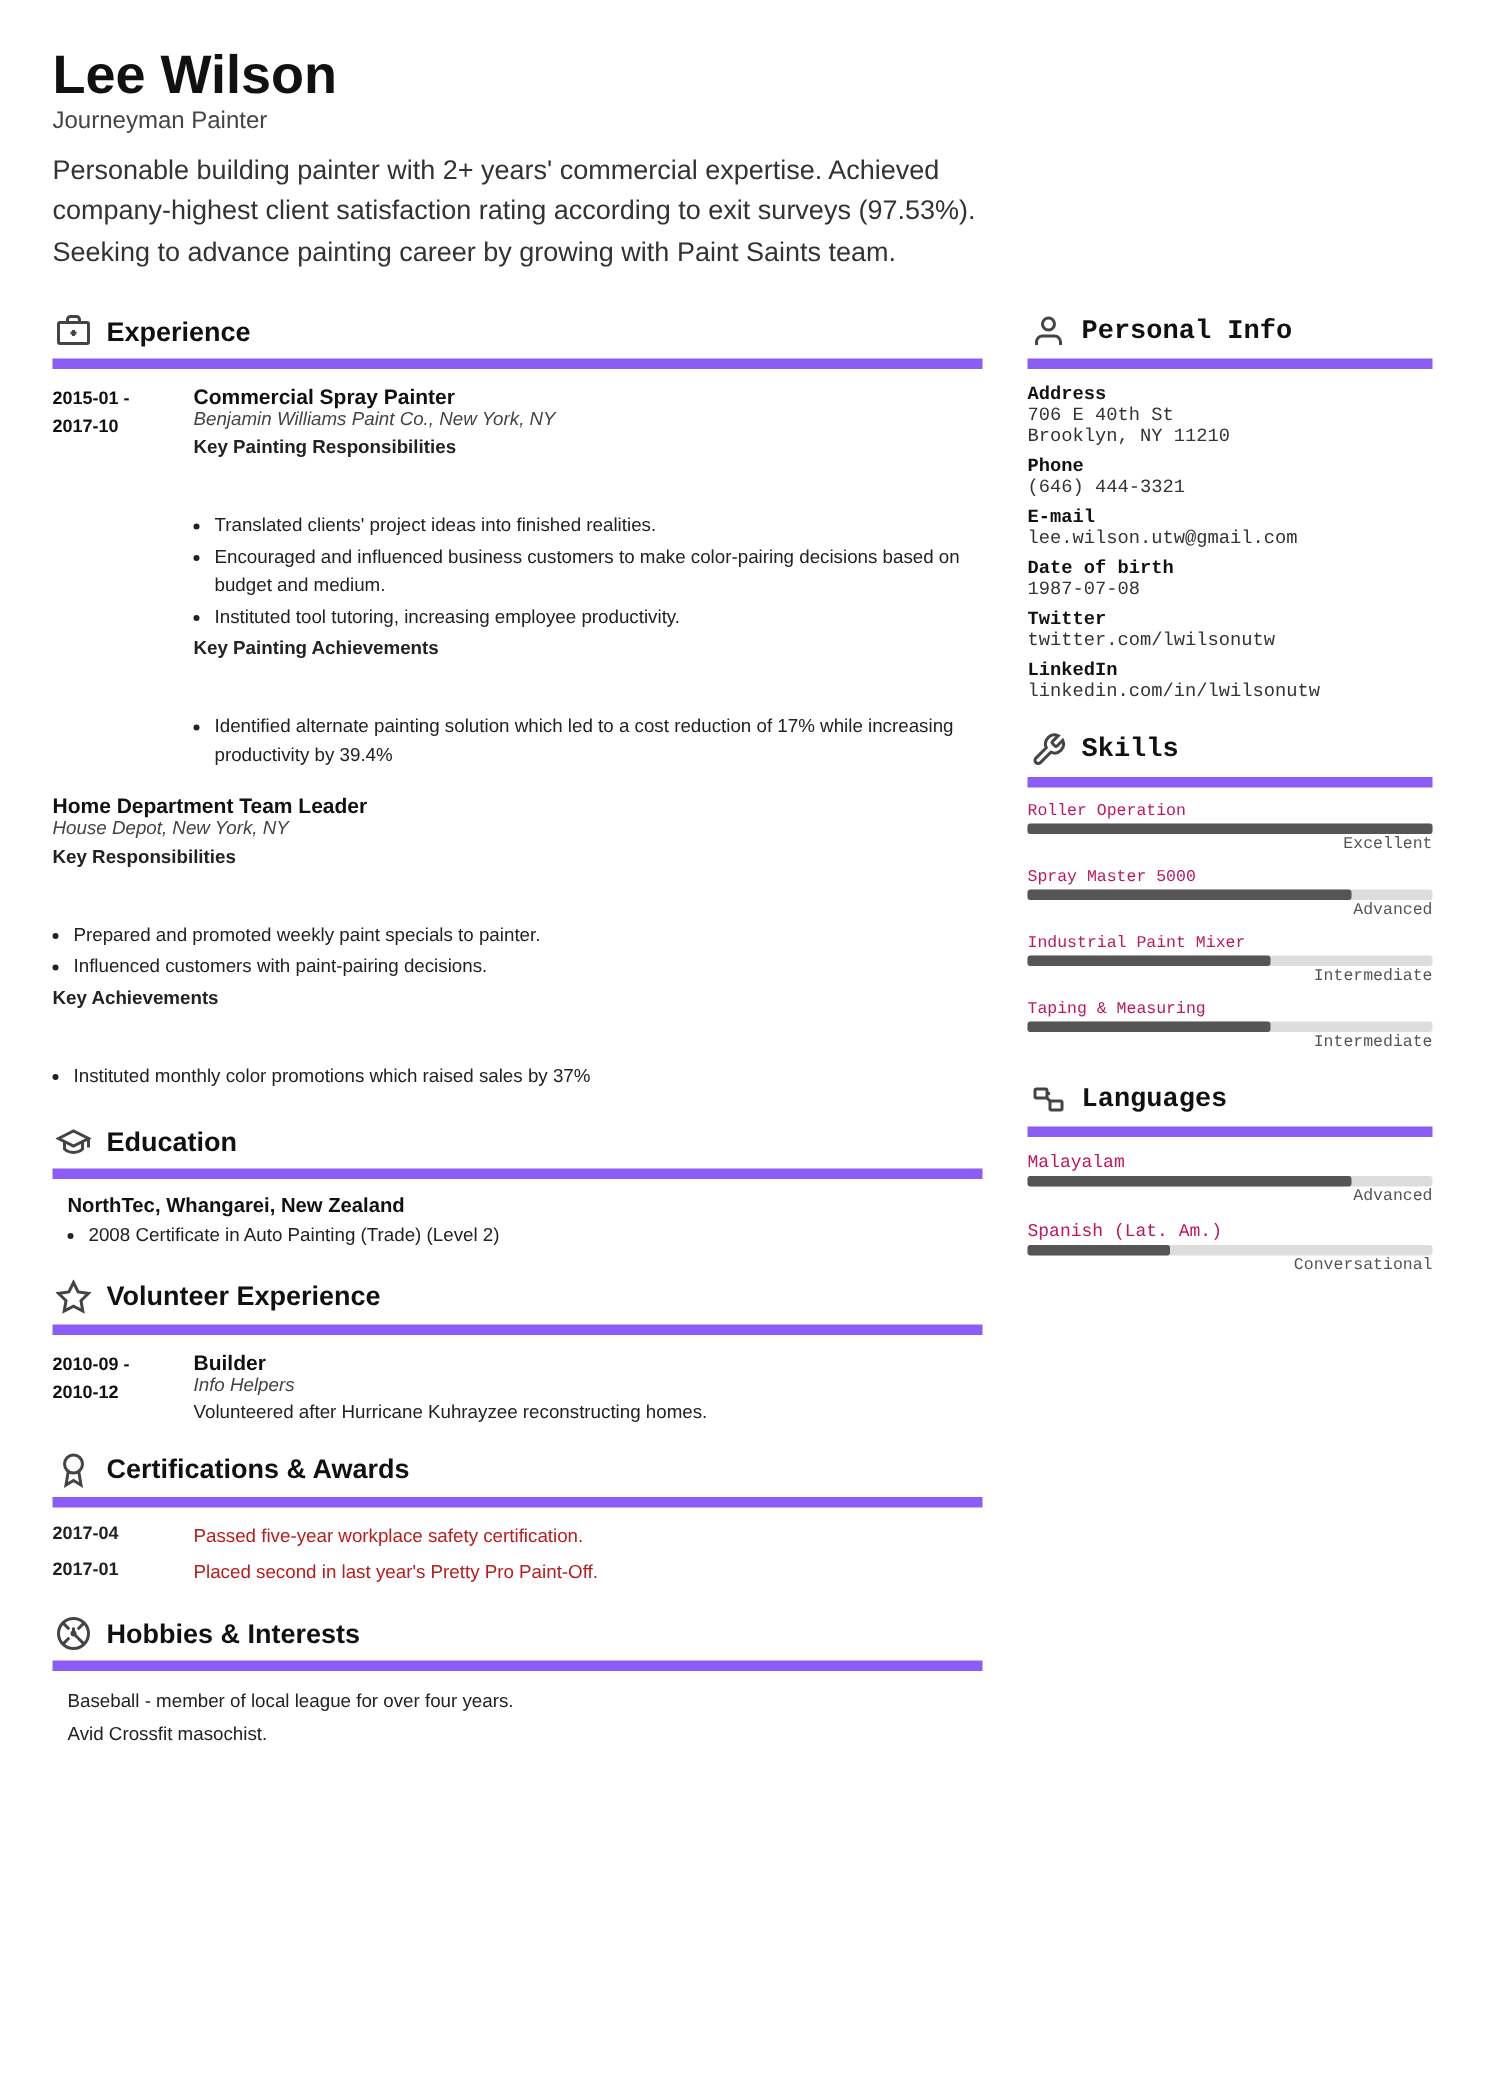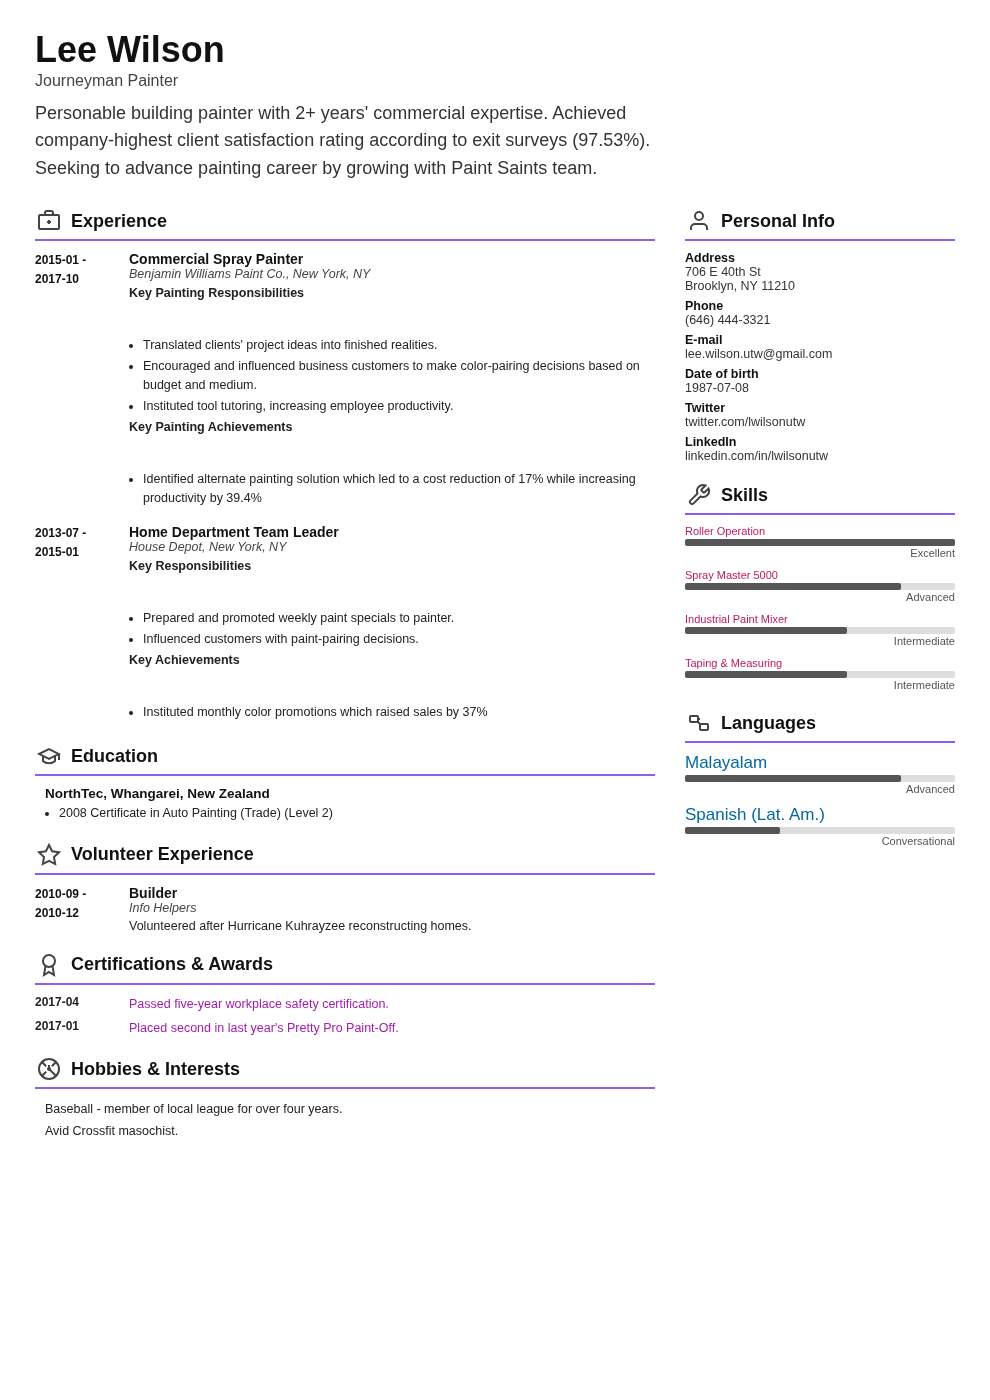--- a/index.html
+++ b/index.html
@@ -42,29 +42,30 @@
       gap: 30px;
       margin-top: 10px;
     }
     .left-col {
       flex: 1 1 0;
       min-width: 0;
     }
     .right-col {
       width: 270px;
       flex-shrink: 0;
+      font-family: Liberation Mono, monospace;
     }
     .section {
       margin-bottom: 18px;
     }
     .section-header {
       display: flex;
       align-items: center;
       gap: 8px;
-      border-bottom: 2px solid #8b5cf6;
+      border-bottom: 7px solid #8b5cf6;
       padding-bottom: 4px;
       margin-bottom: 10px;
     }
     .section-header h2 {
       font-size: 18px;
       font-weight: 800;
       color: #111;
     }
     .section-icon {
       width: 28px;
@@ -145,21 +146,21 @@
       margin-bottom: 5px;
     }
     .cert-date {
       width: 78px;
       flex-shrink: 0;
       font-size: 12px;
       font-weight: 700;
     }
     .cert-text {
       font-size: 12.5px;
-      color: #a21caf;
+      color: #b91c1c;
       line-height: 1.5;
     }
     .hobbies-text {
       font-size: 12.5px;
       color: #222;
       line-height: 1.7;
       margin-left: 10px;
     }
     
     .info-block {
@@ -199,22 +200,22 @@
       font-size: 11px;
       color: #555;
       text-align: right;
       margin-top: 1px;
     }
     
     .lang-item {
       margin-bottom: 10px;
     }
     .lang-name {
-      font-size: 17px;
-      color: #0369a1;
+      font-size: 12px;
+      color: #be185d;
       margin-bottom: 2px;
     }
   </style>
 </head>
 <body>
 
 <div class="page">
 
   <div class="header">
     <h1>Lee Wilson</h1>
@@ -251,21 +252,20 @@
               <li>Instituted tool tutoring, increasing employee productivity.</li>
             </ul>
             <div class="sub-head">Key Painting Achievements</div>
             <ul>
               <li>Identified alternate painting solution which led to a cost reduction of 17% while increasing productivity by 39.4%</li>
             </ul>
           </div>
         </div>
 
         <div class="exp-entry">
-          <div class="exp-date">2013-07 -<br>2015-01</div>
           <div class="exp-content">
             <h3>Home Department Team Leader</h3>
             <div class="company">House Depot, New York, NY</div>
             <div class="sub-head">Key Responsibilities</div>
             <ul>
               <li>Prepared and promoted weekly paint specials to painter.</li>
               <li>Influenced customers with paint-pairing decisions.</li>
             </ul>
             <div class="sub-head">Key Achievements</div>
             <ul>

